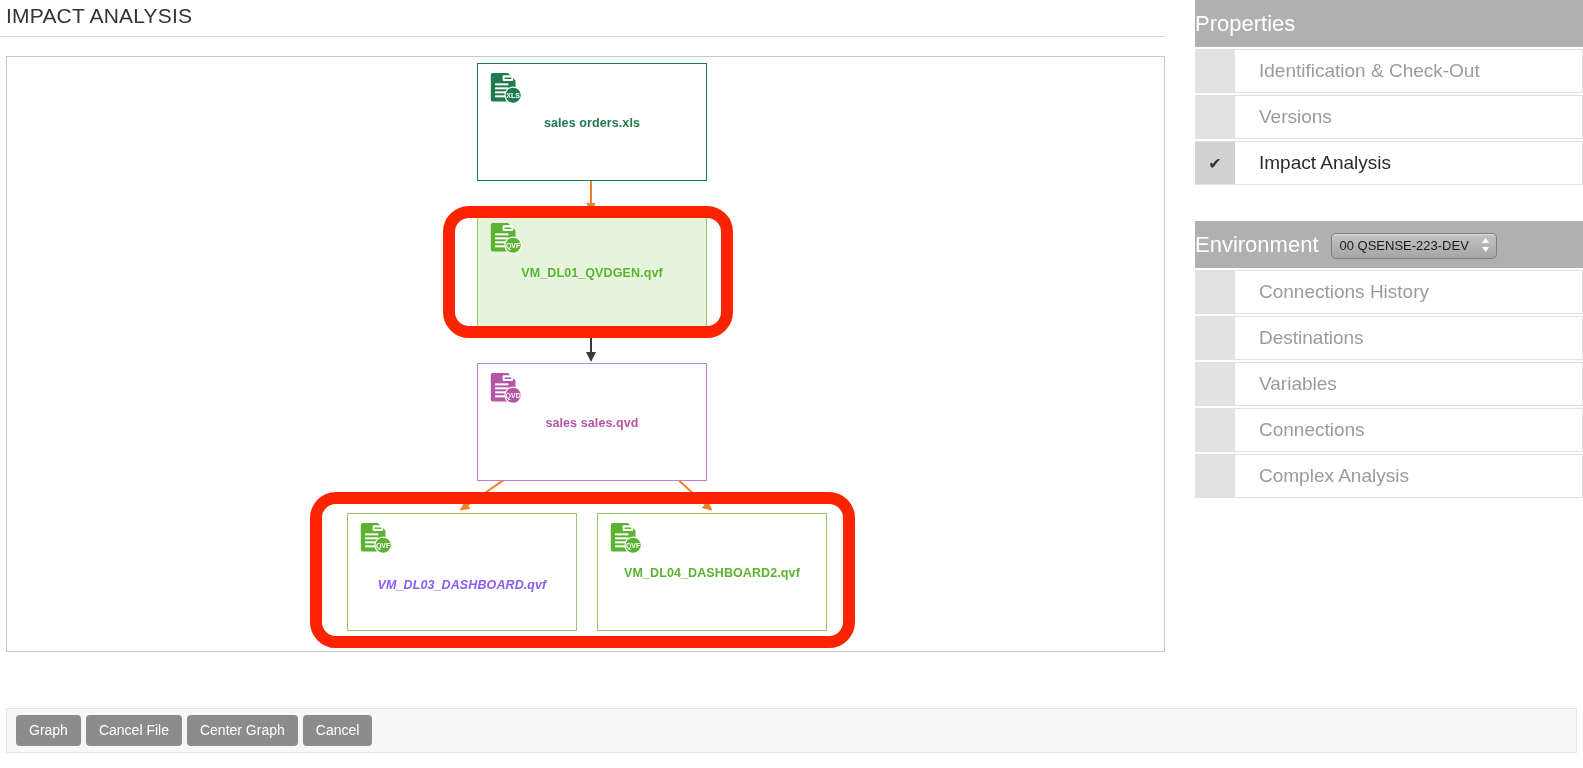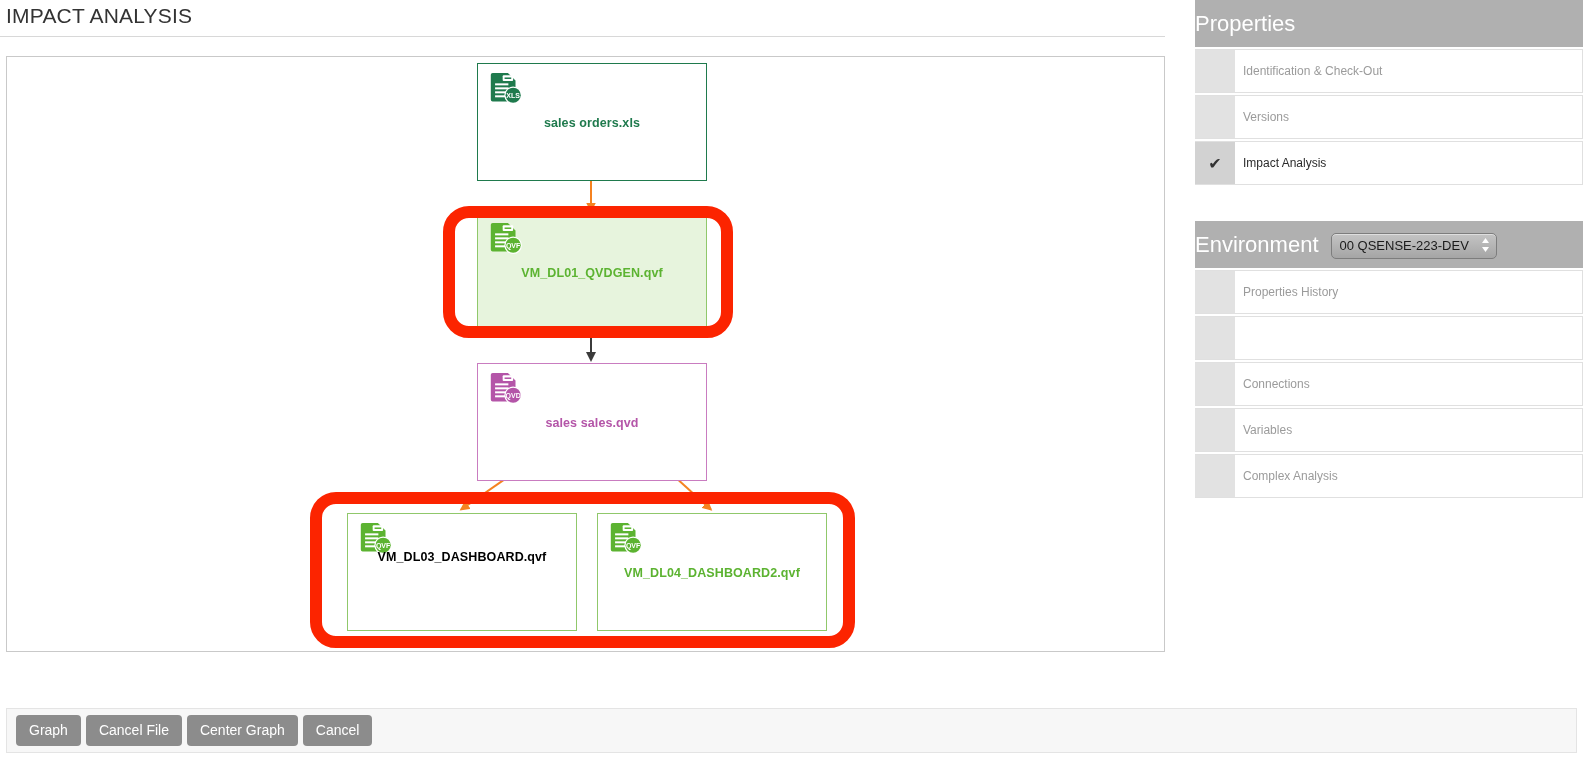--- a/index.html
+++ b/index.html
@@ -192,22 +192,22 @@
     align-items: center;
     justify-content: center;
     font-size: 16px;
     color: #333333;
   }
   .sidebar-item.active .marker { background: #d2d2d2; }
   .sidebar-item .label {
     flex: 1;
     display: flex;
     align-items: center;
-    padding-left: 8px;
-    font-size: 12px;
+    padding-left: 24px;
+    font-size: 19px;
     color: #9b9b9b;
     text-align: right;
   }
   .sidebar-item.active .label { color: #2b2b2b; }
 </style>
 </head>
 <body>
 
 <div id="root">
 
@@ -283,21 +283,21 @@
                 <rect x="8.5" y="13" width="14" height="2.1" fill="#ffffff"></rect>
                 <rect x="8.5" y="17.2" width="14" height="2.1" fill="#ffffff"></rect>
                 <rect x="8.5" y="21.4" width="14" height="2.1" fill="#ffffff"></rect>
                 <rect x="8.5" y="25.6" width="14" height="2.1" fill="#ffffff"></rect>
                 <rect x="16.5" y="4.5" width="11" height="6" rx="1" fill="#ffffff"></rect>
                 <rect x="18.5" y="6.8" width="7" height="1.6" fill="#5cb331"></rect>
                 <circle cx="27.5" cy="25.5" r="9.2" fill="#ffffff"></circle>
                 <circle cx="27.5" cy="25.5" r="8" fill="#5cb331"></circle>
                 <text x="27.5" y="28.6" text-anchor="middle" font-family="Liberation Sans, sans-serif" font-size="7.4" font-weight="bold" fill="#ffffff">QVF</text>
               </svg></span>
-            <span class="node-label" style="top: 36px; color: #000000;">VM_DL03_DASHBOARD.qvf</span>
+            <span class="node-label" style="top: 64px; color: #8b5cf6; font-style: italic;">VM_DL03_DASHBOARD.qvf</span>
           </div>
           <div class="node" style="left: 590px; top: 456px; width: 230px; height: 118px; border-color: rgb(144, 200, 107); background: rgb(255, 255, 255);">
             <span class="node-icon"><svg viewBox="0 0 40 40" width="38" height="38">
                 <path d="M4 2 h18 l8 8 v20 a2 2 0 0 1 -2 2 h-22 a2 2 0 0 1 -2 -2 v-26 a2 2 0 0 1 2 -2 z" fill="#5cb331"></path>
                 <rect x="8.5" y="13" width="14" height="2.1" fill="#ffffff"></rect>
                 <rect x="8.5" y="17.2" width="14" height="2.1" fill="#ffffff"></rect>
                 <rect x="8.5" y="21.4" width="14" height="2.1" fill="#ffffff"></rect>
                 <rect x="8.5" y="25.6" width="14" height="2.1" fill="#ffffff"></rect>
                 <rect x="16.5" y="4.5" width="11" height="6" rx="1" fill="#ffffff"></rect>
                 <rect x="18.5" y="6.8" width="7" height="1.6" fill="#5cb331"></rect>
@@ -347,32 +347,33 @@
         <select class="env-select" id="env-select"><option value="00 QSENSE-223-DEV">00 QSENSE-223-DEV</option></select>
         <svg class="env-arrows" viewBox="0 0 9 16">
           <polygon points="4.5,1 8,6 1,6" fill="#ffffff"></polygon>
           <polygon points="4.5,15 8,10 1,10" fill="#ffffff"></polygon>
         </svg>
       </span>
     </div>
     <div id="sidebar-items-bottom">
         <div class="sidebar-item">
           <span class="marker"></span>
-          <span class="label">Properties History</span>
-        </div>
-        <div class="sidebar-item">
-          <span class="marker"></span>
+          <span class="label">Connections History</span>
+        </div>
+        <div class="sidebar-item">
+          <span class="marker"></span>
+          <span class="label">Destinations</span>
+        </div>
+        <div class="sidebar-item">
+          <span class="marker"></span>
+          <span class="label">Variables</span>
         </div>
         <div class="sidebar-item">
           <span class="marker"></span>
           <span class="label">Connections</span>
-        </div>
-        <div class="sidebar-item">
-          <span class="marker"></span>
-          <span class="label">Variables</span>
         </div>
         <div class="sidebar-item">
           <span class="marker"></span>
           <span class="label">Complex Analysis</span>
         </div>
       </div>
   </div>
 
 </div>
 

